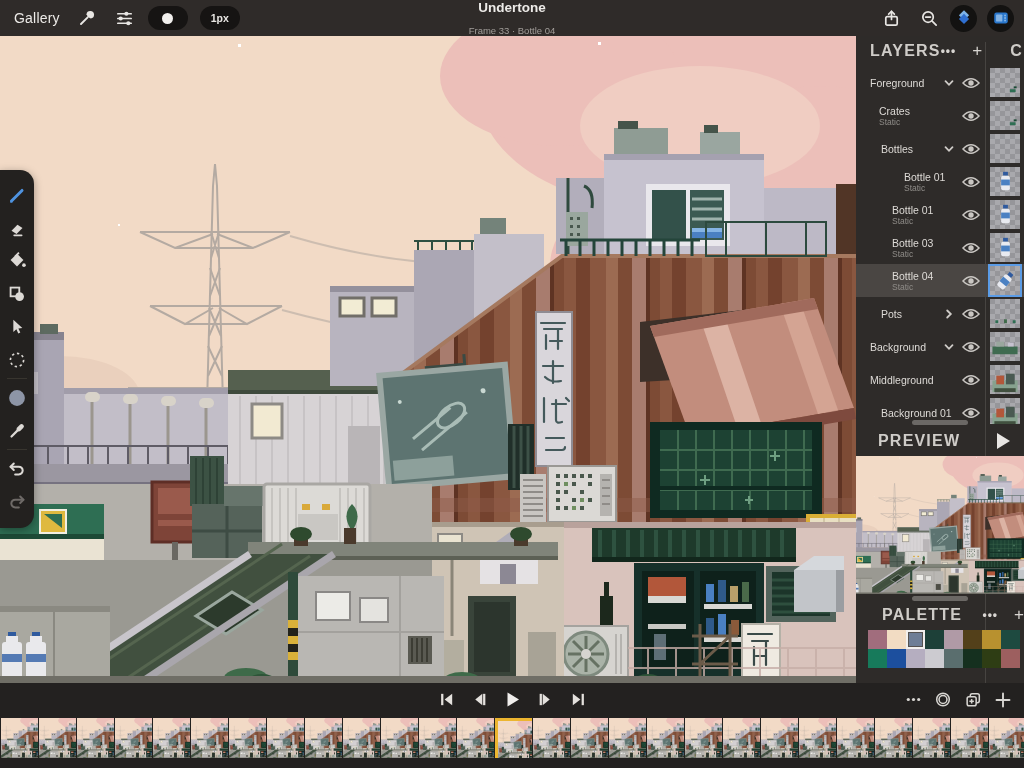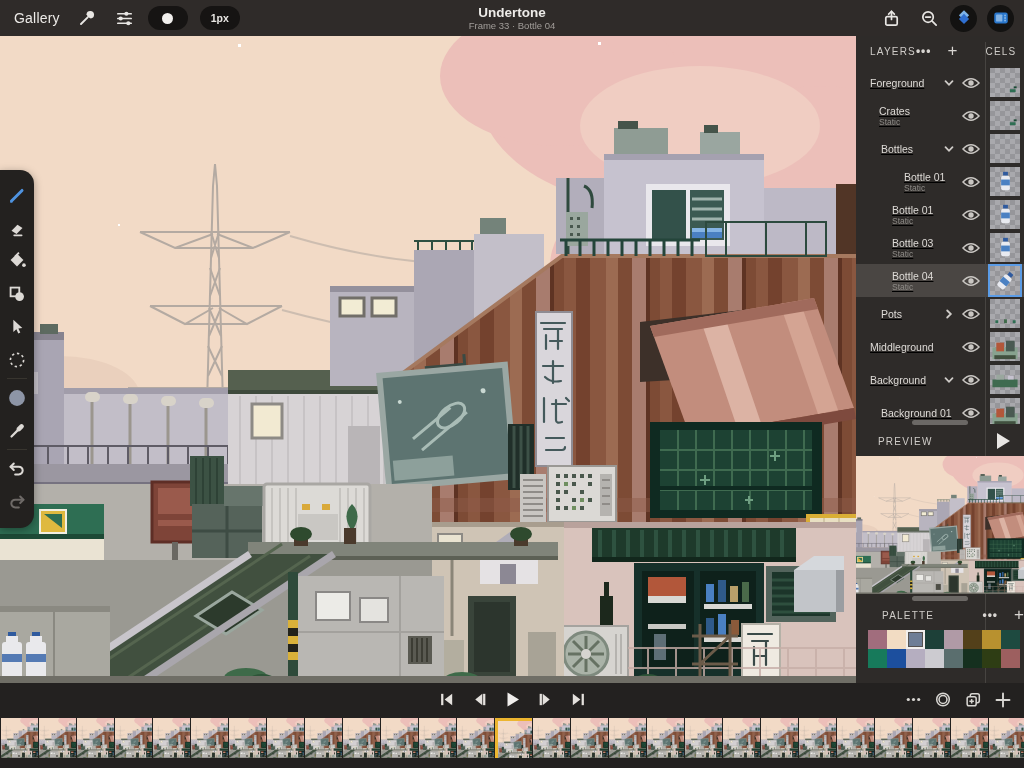--- a/index.html
+++ b/index.html
@@ -8,43 +8,43 @@
   
   .topbar{position:absolute;left:0;top:0;width:1024px;height:36px;background:#2f2b29;
           display:flex;align-items:center;z-index:30;}
   .gallery{color:#eceae7;font-size:14px;margin-left:14px;letter-spacing:.2px;}
   .tb-icon{width:22px;height:22px;margin-left:16px;display:flex;align-items:center;justify-content:center;}
   .pill{height:24px;border-radius:13px;background:#161413;display:flex;align-items:center;justify-content:center;margin-left:12px;}
   .pill.dot{width:40px;}
   .pill.size{width:40px;color:#e8e6e3;font-size:10.5px;font-weight:bold;}
   .pill .wdot{width:11px;height:11px;border-radius:50%;background:#f2f0ee;}
   .title-wrap{position:absolute;left:0;right:0;top:0;height:36px;display:flex;flex-direction:column;
-              align-items:center;justify-content:center;pointer-events:none;}
+              align-items:center;justify-content:space-between;pointer-events:none;}
   .title{color:#edebe8;font-size:13.5px;font-weight:bold;line-height:15px;}
   .subtitle{color:#a29e9a;font-size:9.5px;line-height:11px;}
   .tb-right{position:absolute;right:10px;top:0;height:36px;display:flex;align-items:center;}
   .circlebtn{width:27px;height:27px;border-radius:50%;background:#131211;margin-left:10px;
              display:flex;align-items:center;justify-content:center;}
   
   .canvas-wrap{position:absolute;left:0;top:36px;width:856px;height:647px;overflow:hidden;background:#f2dac6;}
   
   .toolcol{position:absolute;left:0;top:170px;width:34px;background:#23211f;border-radius:0 14px 14px 0;
            padding:8px 0 10px 0;z-index:20;box-shadow:0 2px 8px rgba(0,0,0,.35);}
   .tool{width:34px;height:33px;display:flex;align-items:center;justify-content:center;}
   .tsep{height:1px;background:#38352f;margin:2px 7px;}
   
   .rpanel{position:absolute;left:856px;top:36px;width:168px;height:647px;background:#2e2b29;z-index:25;}
   .lp-header{position:absolute;left:0;top:0;width:168px;height:30px;display:flex;align-items:center;}
-  .hdr-label{color:#cfccc8;font-size:10px;font-weight:normal;letter-spacing:1.2px;}
+  .hdr-label{color:#cfccc8;font-size:16px;font-weight:bold;letter-spacing:1.2px;}
   .lp-header .hdr-label{margin-left:14px;}
   .dots3{color:#d8d5d1;font-size:12px;letter-spacing:1px;font-weight:bold;}
   .plus{color:#d8d5d1;font-size:17px;font-weight:normal;line-height:10px;}
   .vdiv{position:absolute;left:129px;top:6px;bottom:0;width:1px;background:#474441;}
   .rows{position:absolute;left:0;top:30px;width:168px;height:358px;overflow:hidden;}
-  .lrow{position:relative;width:168px;height:33px;display:flex;align-items:center;text-decoration:underline;}
+  .lrow{position:relative;width:168px;height:33px;display:flex;align-items:center;}
   .lrow.sel{background:#4a4643;}
   .lname{flex:1;min-width:0;}
   .nm{color:#dedbd7;font-size:10.5px;line-height:12px;white-space:nowrap;}
   .sub{color:#8f8c88;font-size:8.5px;line-height:10px;}
   .chev{width:12px;height:12px;flex:0 0 12px;}
   .chev path{stroke:#cfccc8;stroke-width:1.8;fill:none;stroke-linecap:round;}
   .eyewrap{width:20px;height:14px;flex:0 0 20px;margin-left:6px;}
   .eye{width:20px;height:14px;}
   .eye path{fill:none;stroke:#c9c6c2;stroke-width:1.5;}
   .eye circle{fill:#c9c6c2;}
@@ -802,54 +802,54 @@
     <div class="celthumb">
             <svg viewBox="0 0 30 30">
               <rect x="5" y="22" width="3" height="3" fill="#2e6e53"></rect>
               <rect x="14" y="21" width="3" height="4" fill="#3e6a49"></rect>
               <rect x="23" y="22" width="3" height="3" fill="#2e6e53"></rect>
             </svg>
           </div>
   </div>
         <div class="lrow">
     <div class="lname" style="padding-left:14px">
+      <div class="nm">Background</div>
+
+    </div>
+    <svg class="chev" viewBox="0 0 12 12">
+            <path d="M2.5 4.2 L6 7.8 L9.5 4.2"></path>
+          </svg>
+    <span class="eyewrap"><svg class="eye" viewBox="0 0 20 14">
+              <path d="M2 7 Q10 -1.5 18 7 Q10 15.5 2 7 Z"></path>
+              <circle cx="10" cy="7" r="2.7"></circle>
+            </svg></span>
+    <div class="celthumb">
+            <svg viewBox="0 0 30 30">
+              <rect x="2" y="15" width="26" height="8" fill="#3f6b50"></rect>
+              <rect x="6" y="10" width="8" height="5" fill="#9aa79e"></rect>
+              <rect x="18" y="11" width="6" height="4" fill="#c6c2cf"></rect>
+            </svg>
+          </div>
+  </div>
+        <div class="lrow">
+    <div class="lname" style="padding-left:14px">
       <div class="nm">Middleground</div>
 
     </div>
     <span class="chev"></span>
     <span class="eyewrap"><svg class="eye" viewBox="0 0 20 14">
               <path d="M2 7 Q10 -1.5 18 7 Q10 15.5 2 7 Z"></path>
               <circle cx="10" cy="7" r="2.7"></circle>
             </svg></span>
     <div class="celthumb">
             <svg viewBox="0 0 30 30">
               <rect x="2" y="16" width="26" height="12" fill="#87a28f"></rect>
               <rect x="6" y="11" width="8" height="9" fill="#b2573a"></rect>
               <rect x="16" y="9" width="9" height="11" fill="#4a5a52"></rect>
               <rect x="4" y="24" width="22" height="4" fill="#41503f"></rect>
-            </svg>
-          </div>
-  </div>
-        <div class="lrow">
-    <div class="lname" style="padding-left:14px">
-      <div class="nm">Background</div>
-
-    </div>
-    <svg class="chev" viewBox="0 0 12 12">
-            <path d="M2.5 4.2 L6 7.8 L9.5 4.2"></path>
-          </svg>
-    <span class="eyewrap"><svg class="eye" viewBox="0 0 20 14">
-              <path d="M2 7 Q10 -1.5 18 7 Q10 15.5 2 7 Z"></path>
-              <circle cx="10" cy="7" r="2.7"></circle>
-            </svg></span>
-    <div class="celthumb">
-            <svg viewBox="0 0 30 30">
-              <rect x="2" y="15" width="26" height="8" fill="#3f6b50"></rect>
-              <rect x="6" y="10" width="8" height="5" fill="#9aa79e"></rect>
-              <rect x="18" y="11" width="6" height="4" fill="#c6c2cf"></rect>
             </svg>
           </div>
   </div>
         <div class="lrow">
     <div class="lname" style="padding-left:25px">
       <div class="nm">Background 01</div>
 
     </div>
     <span class="chev"></span>
     <span class="eyewrap"><svg class="eye" viewBox="0 0 20 14">

